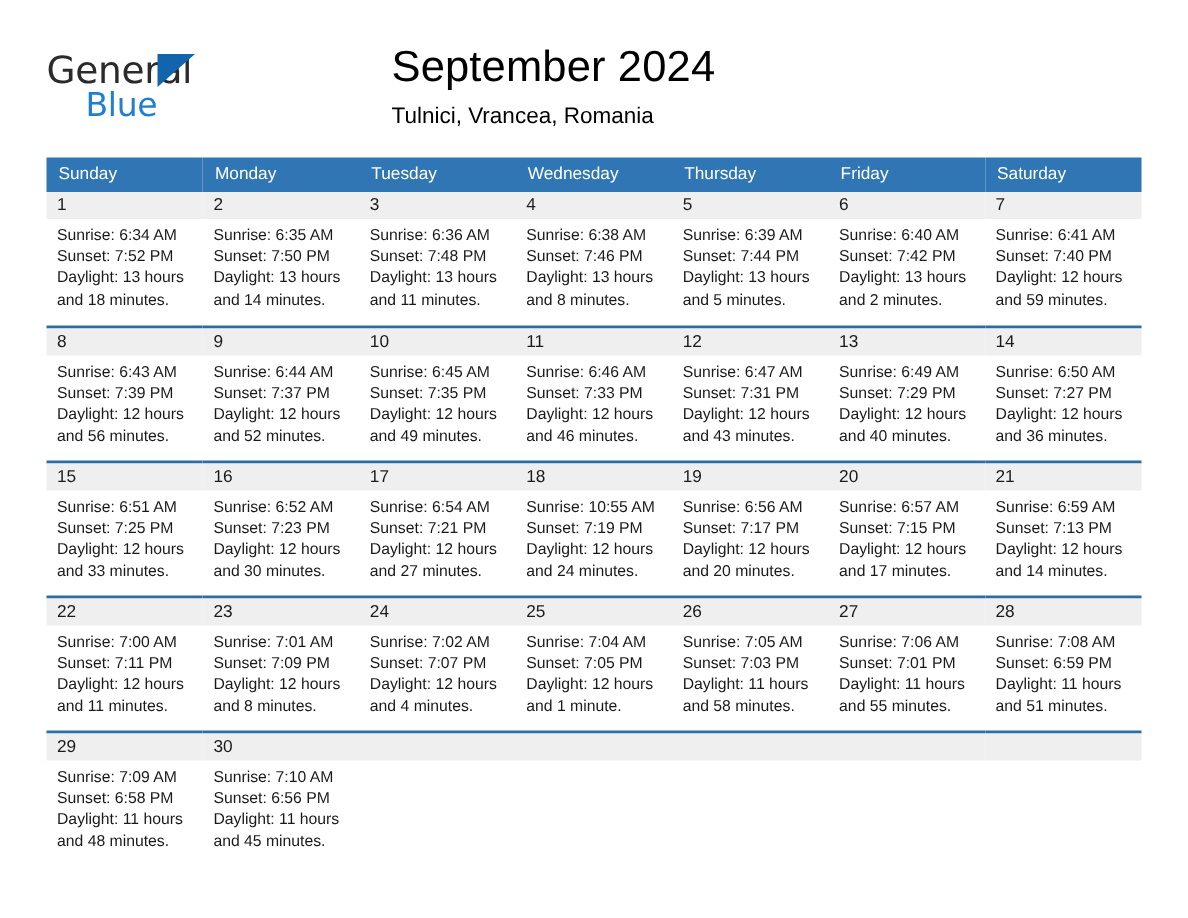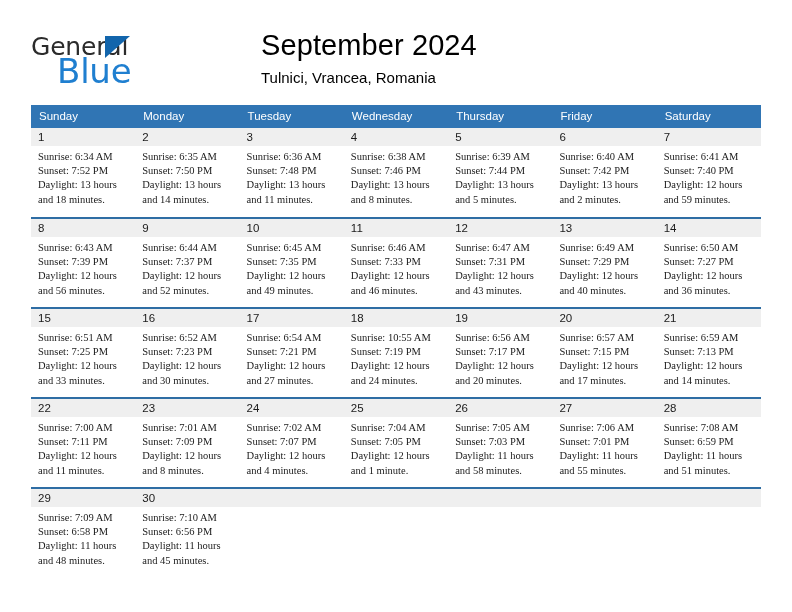--- a/index.html
+++ b/index.html
@@ -56,21 +56,21 @@
     top: 2px;
     width: 0;
     height: 0;
     border-left: 25px solid #1265ac;
     border-bottom: 22px solid transparent;
   }
   .logo-blue {
     position: absolute;
     left: 26px;
     top: 24px;
-    font-size: 34px;
+    font-size: 22px;
     line-height: 26px;
     color: #1f7fd0;
     letter-spacing: -0.2px;
     font-family: "DejaVu Sans", sans-serif;
     font-weight: 400;
   }
 
   .title-block {
     position: absolute;
     right: 0;
@@ -136,21 +136,20 @@
     padding: 2px 0 0 7px;
     font-size: 11.5px;
     line-height: 14px;
     color: #1a1a1a;
   }
   .cell-body {
     padding: 4px 6px 0 7px;
     font-size: 10.5px;
     line-height: 14.2px;
     color: #1a1a1a;
-    font-family: Liberation Serif, serif;
   }
   .cell-body div { white-space: nowrap; }
   td.empty .daynum-band { background: #efefef; }
   td.empty .cell-body { visibility: hidden; }
 </style>
 </head>
 <body>
 
 <div class="page">
 

